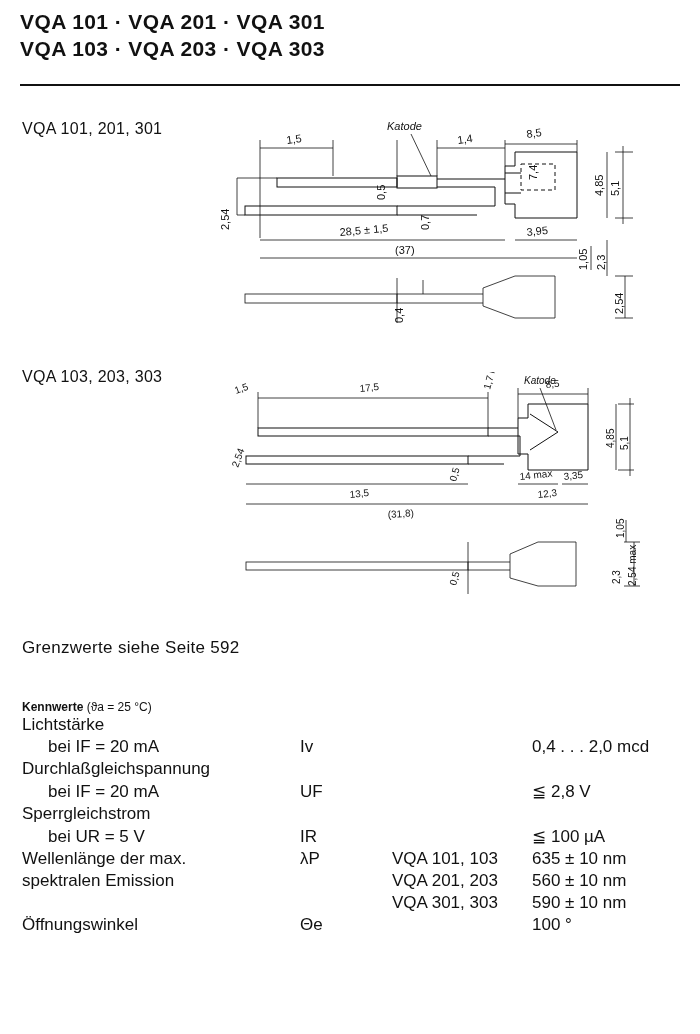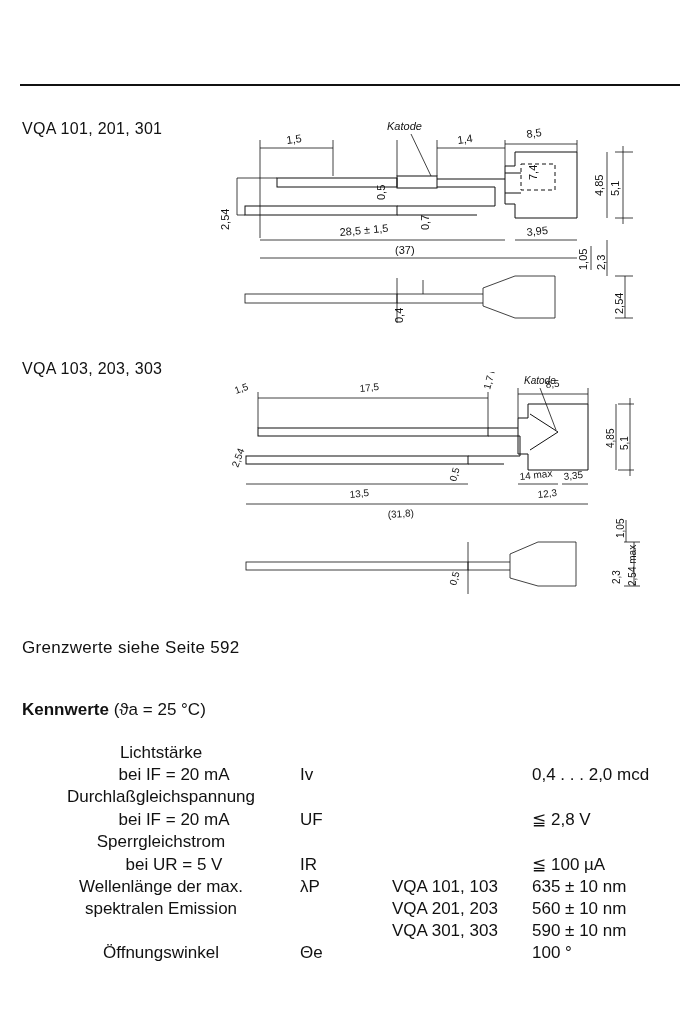--- a/index.html
+++ b/index.html
@@ -46,21 +46,21 @@
   }
 
   
   .fig-caption {
     position: absolute;
     font-size: 16px;
     letter-spacing: 0.3px;
     white-space: nowrap;
   }
   #cap1 { left: 22px; top: 112px; margin-top: 8px; }
-  #cap2 { left: 22px; top: 360px; }
+  #cap2 { left: 22px; top: 368px; }
 
   
   .drawing {
     position: absolute;
   }
   #drawing1 { left: 215px; top: 118px; }
   #drawing2 { left: 228px; top: 372px; }
 
   
   .mid-note {
@@ -75,53 +75,57 @@
 
   
   .kenn {
     position: absolute;
     left: 22px;
     top: 700px;
     width: 660px;
     font-size: 17px;
   }
   .kenn-head {
-    font-size: 17px;
-    white-space: nowrap;
-    margin-bottom: 22px;
+    font-size: 12px;
+    white-space: nowrap;
+    margin-bottom: 0;
   }
   .kenn-head b { font-weight: bold; }
   .kenn-head .cond { font-weight: normal; }
 
   table.kenn-table {
     border-collapse: collapse;
     width: 660px;
     table-layout: fixed;
   }
   table.kenn-table td {
     padding: 1px 0 1px 0;
     vertical-align: bottom;
     font-size: 17px;
     white-space: nowrap;
   }
-  td.c-label { width: 278px; text-align: center; }
+  td.c-label { width: 278px; }
   td.c-sym   { width: 92px; margin-top: 8px; }
   td.c-mid   { width: 140px; }
   td.c-val   { width: 150px; text-align: left; }
   .indent { padding-left: 26px !important; }
 
   svg text {
     font-family: "Liberation Sans", sans-serif;
   }
 </style>
 </head>
 <body>
 
 <div class="page">
 
+  <div class="title-block">
+    <div class="title-line">VQA 101 · VQA 201 · VQA 301</div>
+    <div class="title-line">VQA 103 · VQA 203 · VQA 303</div>
+  </div>
   <div class="rule"></div>
 
   <div class="fig-caption" id="cap1">VQA 101, 201, 301</div>
 
   <div class="drawing" id="drawing1">
     <svg width="460" height="245" viewBox="0 0 460 245" xmlns="http://www.w3.org/2000/svg">
       <g fill="none" stroke="#111" stroke-width="1">
 
         <rect x="62" y="60" width="120" height="9"></rect>
         <rect x="182" y="58" width="40" height="12"></rect>

